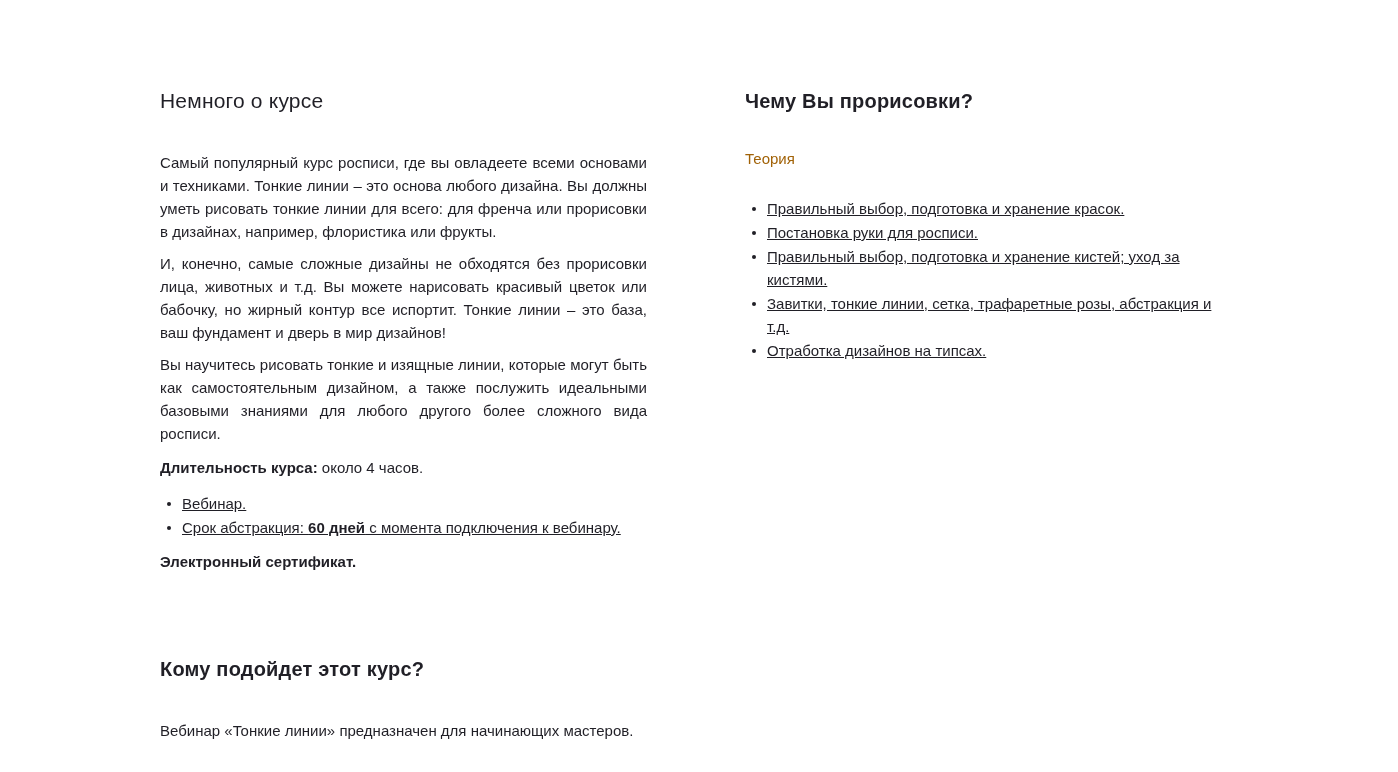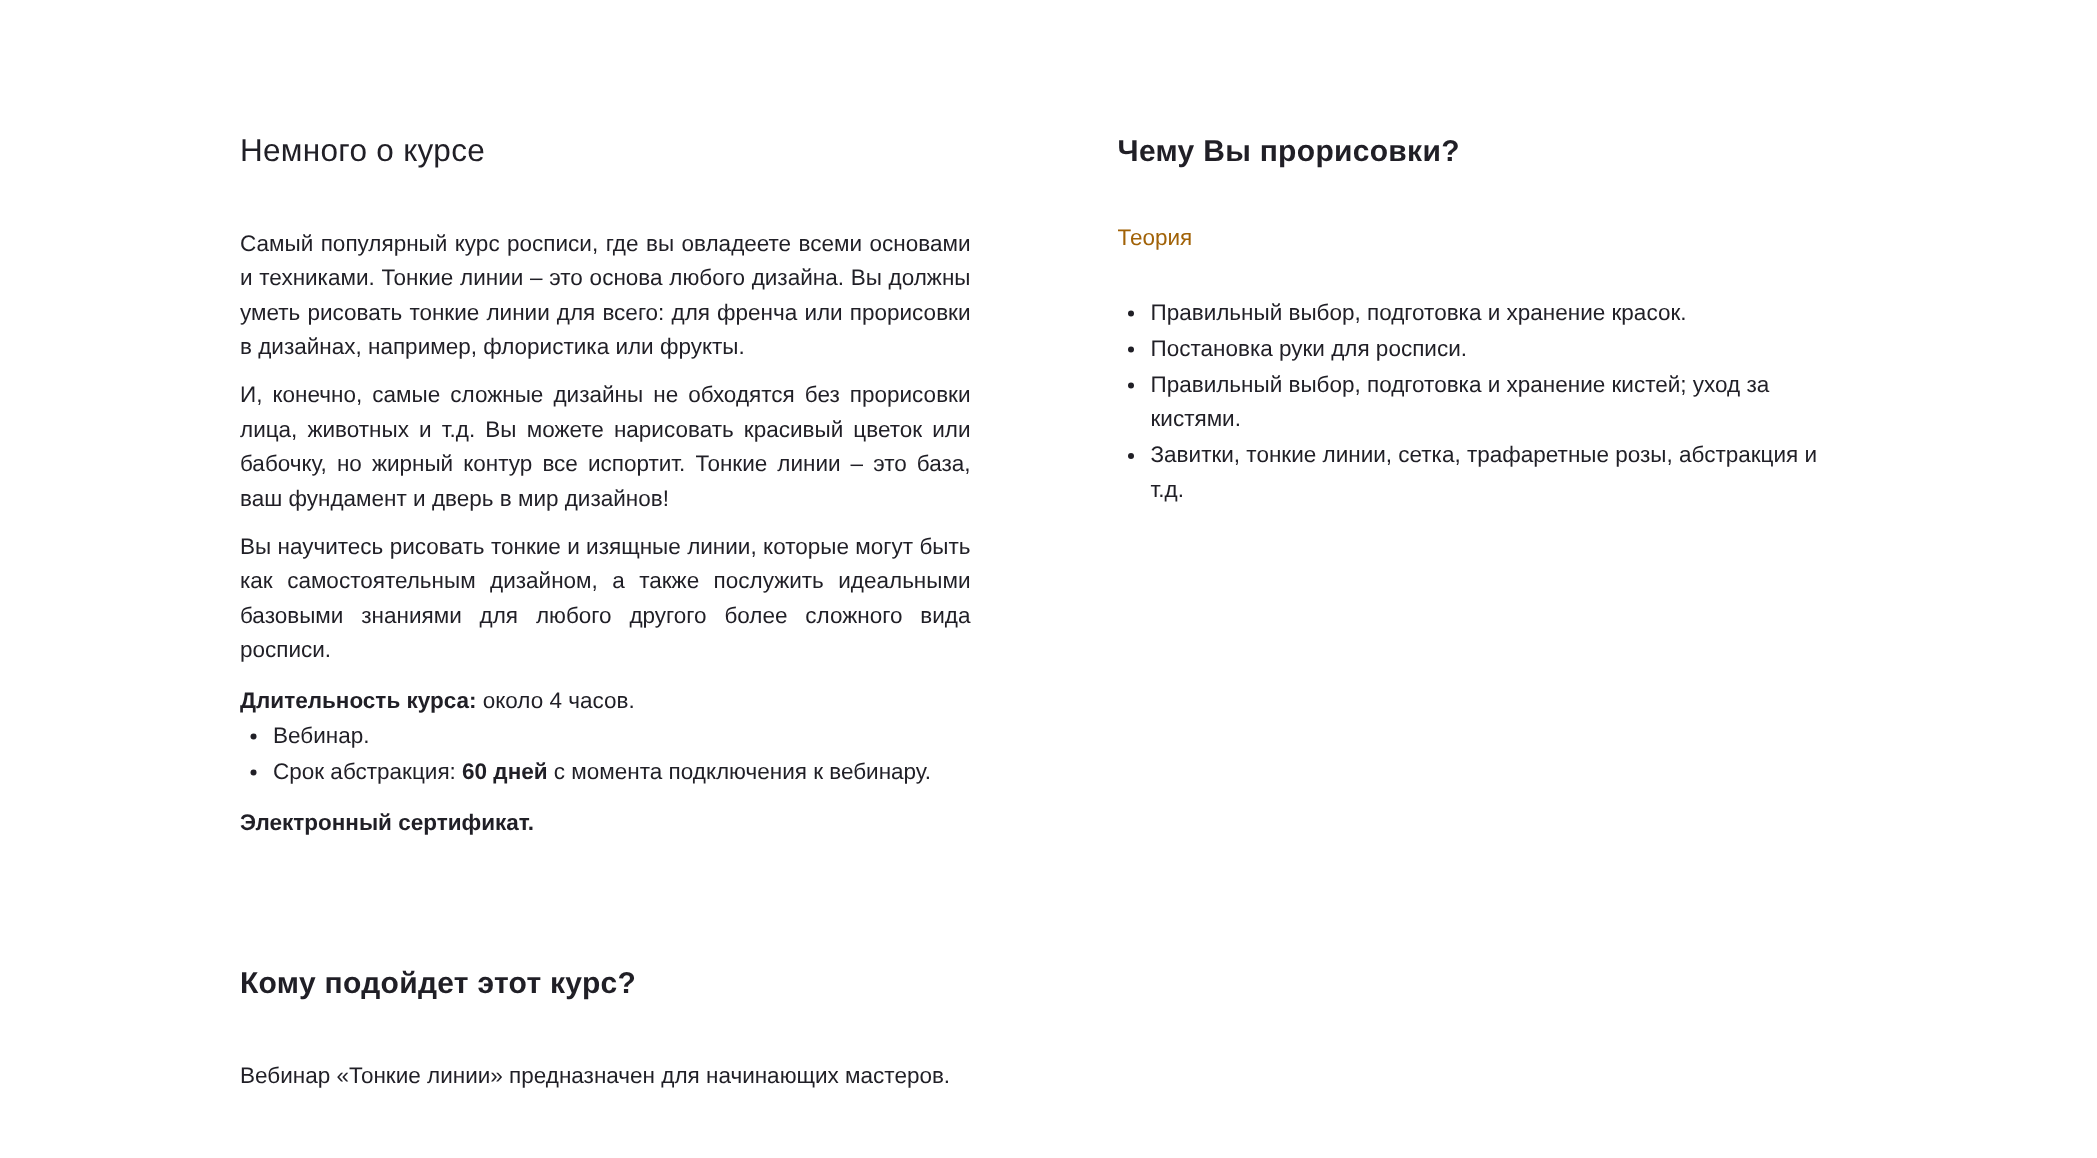--- a/index.html
+++ b/index.html
@@ -39,26 +39,27 @@
   }
   h2.title-bold {
     font-size: 20px;
     font-weight: 700;
   }
 
   p { margin: 0 0 9px 0; }
   p.justify { text-align: justify; }
   p.bold, b { font-weight: 700; }
 
-  .duration { margin-top: 11px; margin-bottom: 0; }
+  .duration { margin-top: 11px; margin-bottom: 13px; }
 
   ul {
     list-style: none;
     margin: 0 0 11px 0;
     padding: 0;
+    text-decoration: underline;
   }
   li {
     position: relative;
     padding-left: 22px;
     margin: 0 0 1px 0;
   }
   li::before {
     content: "";
     position: absolute;
     left: 7px;
@@ -114,18 +115,19 @@
 
     <div class="col-right">
       <section>
         <h2 class="title-bold">Чему Вы прорисовки?</h2>
         <div class="subtitle">Теория</div>
         <ul>
           <li>Правильный выбор, подготовка и хранение красок.</li>
           <li>Постановка руки для росписи.</li>
           <li>Правильный выбор, подготовка и хранение кистей; уход за кистями.</li>
           <li>Завитки, тонкие линии, сетка, трафаретные розы, абстракция и т.д.</li>
+          <li>Отработка дизайнов на типсах.</li>
         </ul>
       </section>
     </div>
 
   </div>
 </div>
 
 </body></html>

